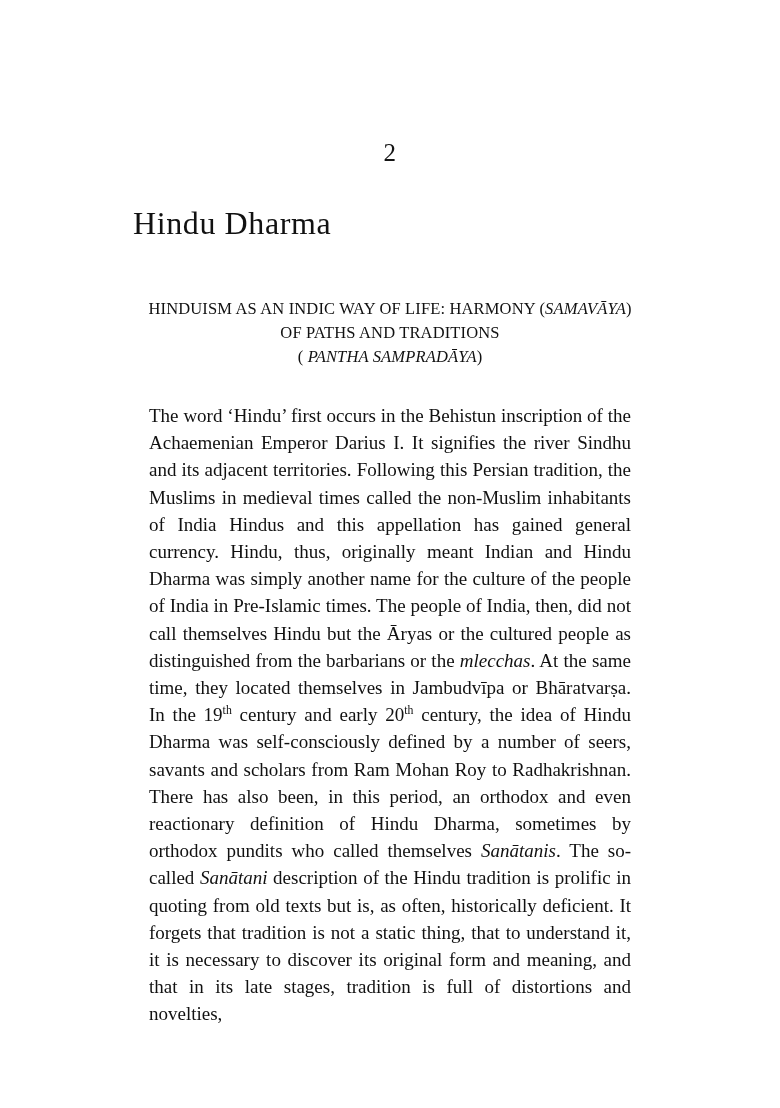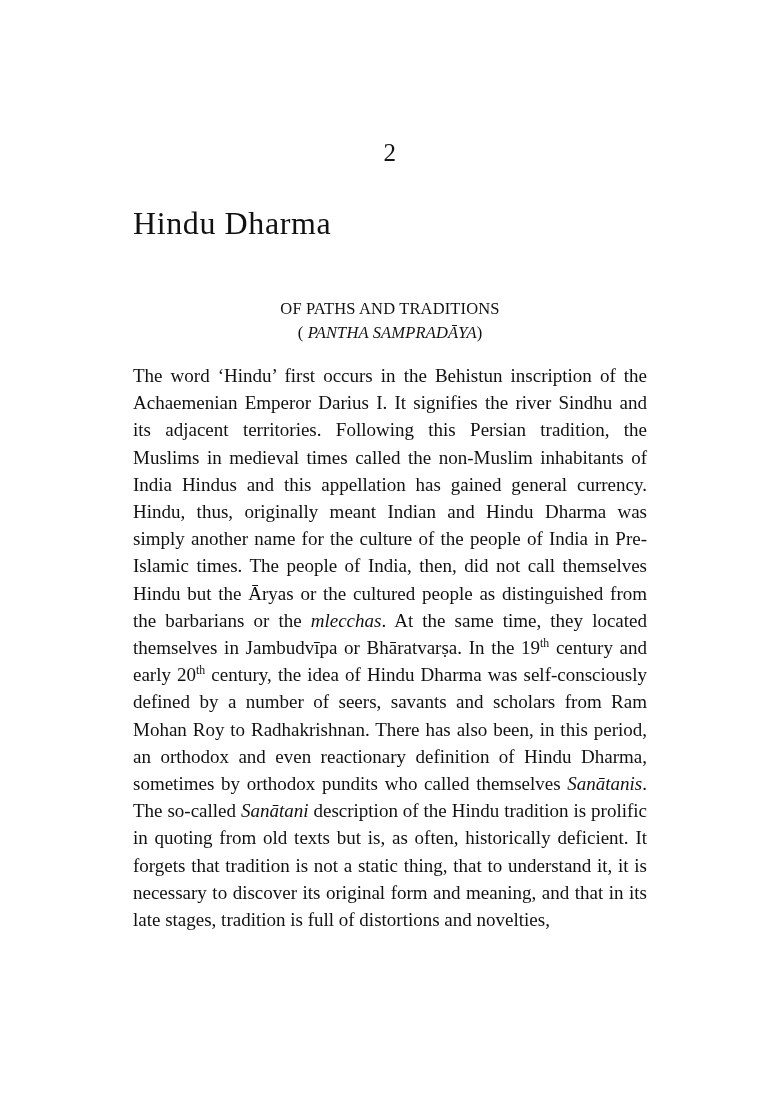--- a/index.html
+++ b/index.html
@@ -66,21 +66,21 @@
   .section-heading .ital {
     font-style: italic;
   }
 
   
   .body-text {
     font-size: 19px;
     line-height: 27.2px;
     text-align: justify;
     text-justify: inter-word;
-    margin: 0;
+    margin: 16px;
     padding-top: 17px;
     color: #111111;
     hyphens: none;
   }
   .body-text .ital {
     font-style: italic;
   }
   sup {
     font-size: 0.62em;
     vertical-align: super;
@@ -91,20 +91,21 @@
 <body>
 
 <div class="page">
   <div class="content">
 
     <div class="chapter-number">2</div>
 
     <h1 class="chapter-title">Hindu Dharma</h1>
 
     <h2 class="section-heading">
+      <span class="hl"><span>HINDUISM AS AN INDIC WAY OF LIFE: HARMONY (</span><span class="ital">SAMAVĀYA</span><span>)</span></span>
       <span class="hl">OF PATHS AND  TRADITIONS</span>
       <span class="hl"><span>( </span><span class="ital">PANTHA SAMPRADĀYA</span><span>)</span></span>
     </h2>
 
     <p class="body-text"><span>The word ‘Hindu’ first occurs in the Behistun inscription of the Achaemenian Emperor Darius I. It signifies the river Sindhu and its adjacent territories. Following this Persian tradition, the Muslims in medieval times called the non-Muslim inhabitants of India Hindus and this appellation has gained general currency. Hindu, thus, originally meant Indian and Hindu Dharma was simply another name for the culture of the people of India in Pre-Islamic times. The people of India, then, did not call themselves Hindu but the Āryas or the cultured people as distinguished from the barbarians or the </span><span class="ital">mlecchas</span><span>. At the same time, they located themselves in Jambudvīpa or Bhāratvarṣa. In the 19</span><sup>th</sup><span> century and early 20</span><sup>th</sup><span> century, the idea of Hindu Dharma was self-consciously defined by a number of seers, savants and scholars from Ram Mohan Roy to Radhakrishnan. There has also been, in this period, an orthodox and even reactionary definition of Hindu Dharma, sometimes by orthodox pundits who called themselves </span><span class="ital">Sanātanis</span><span>. The so-called </span><span class="ital">Sanātani</span><span> description of the Hindu tradition is prolific in quoting from old texts but is, as often, historically deficient. It forgets that tradition is not a static thing, that to understand it, it is necessary to discover its original form and meaning, and that in its late stages, tradition is full of distortions and novelties,</span></p>
 
   </div>
 </div>
 
 </body></html>

